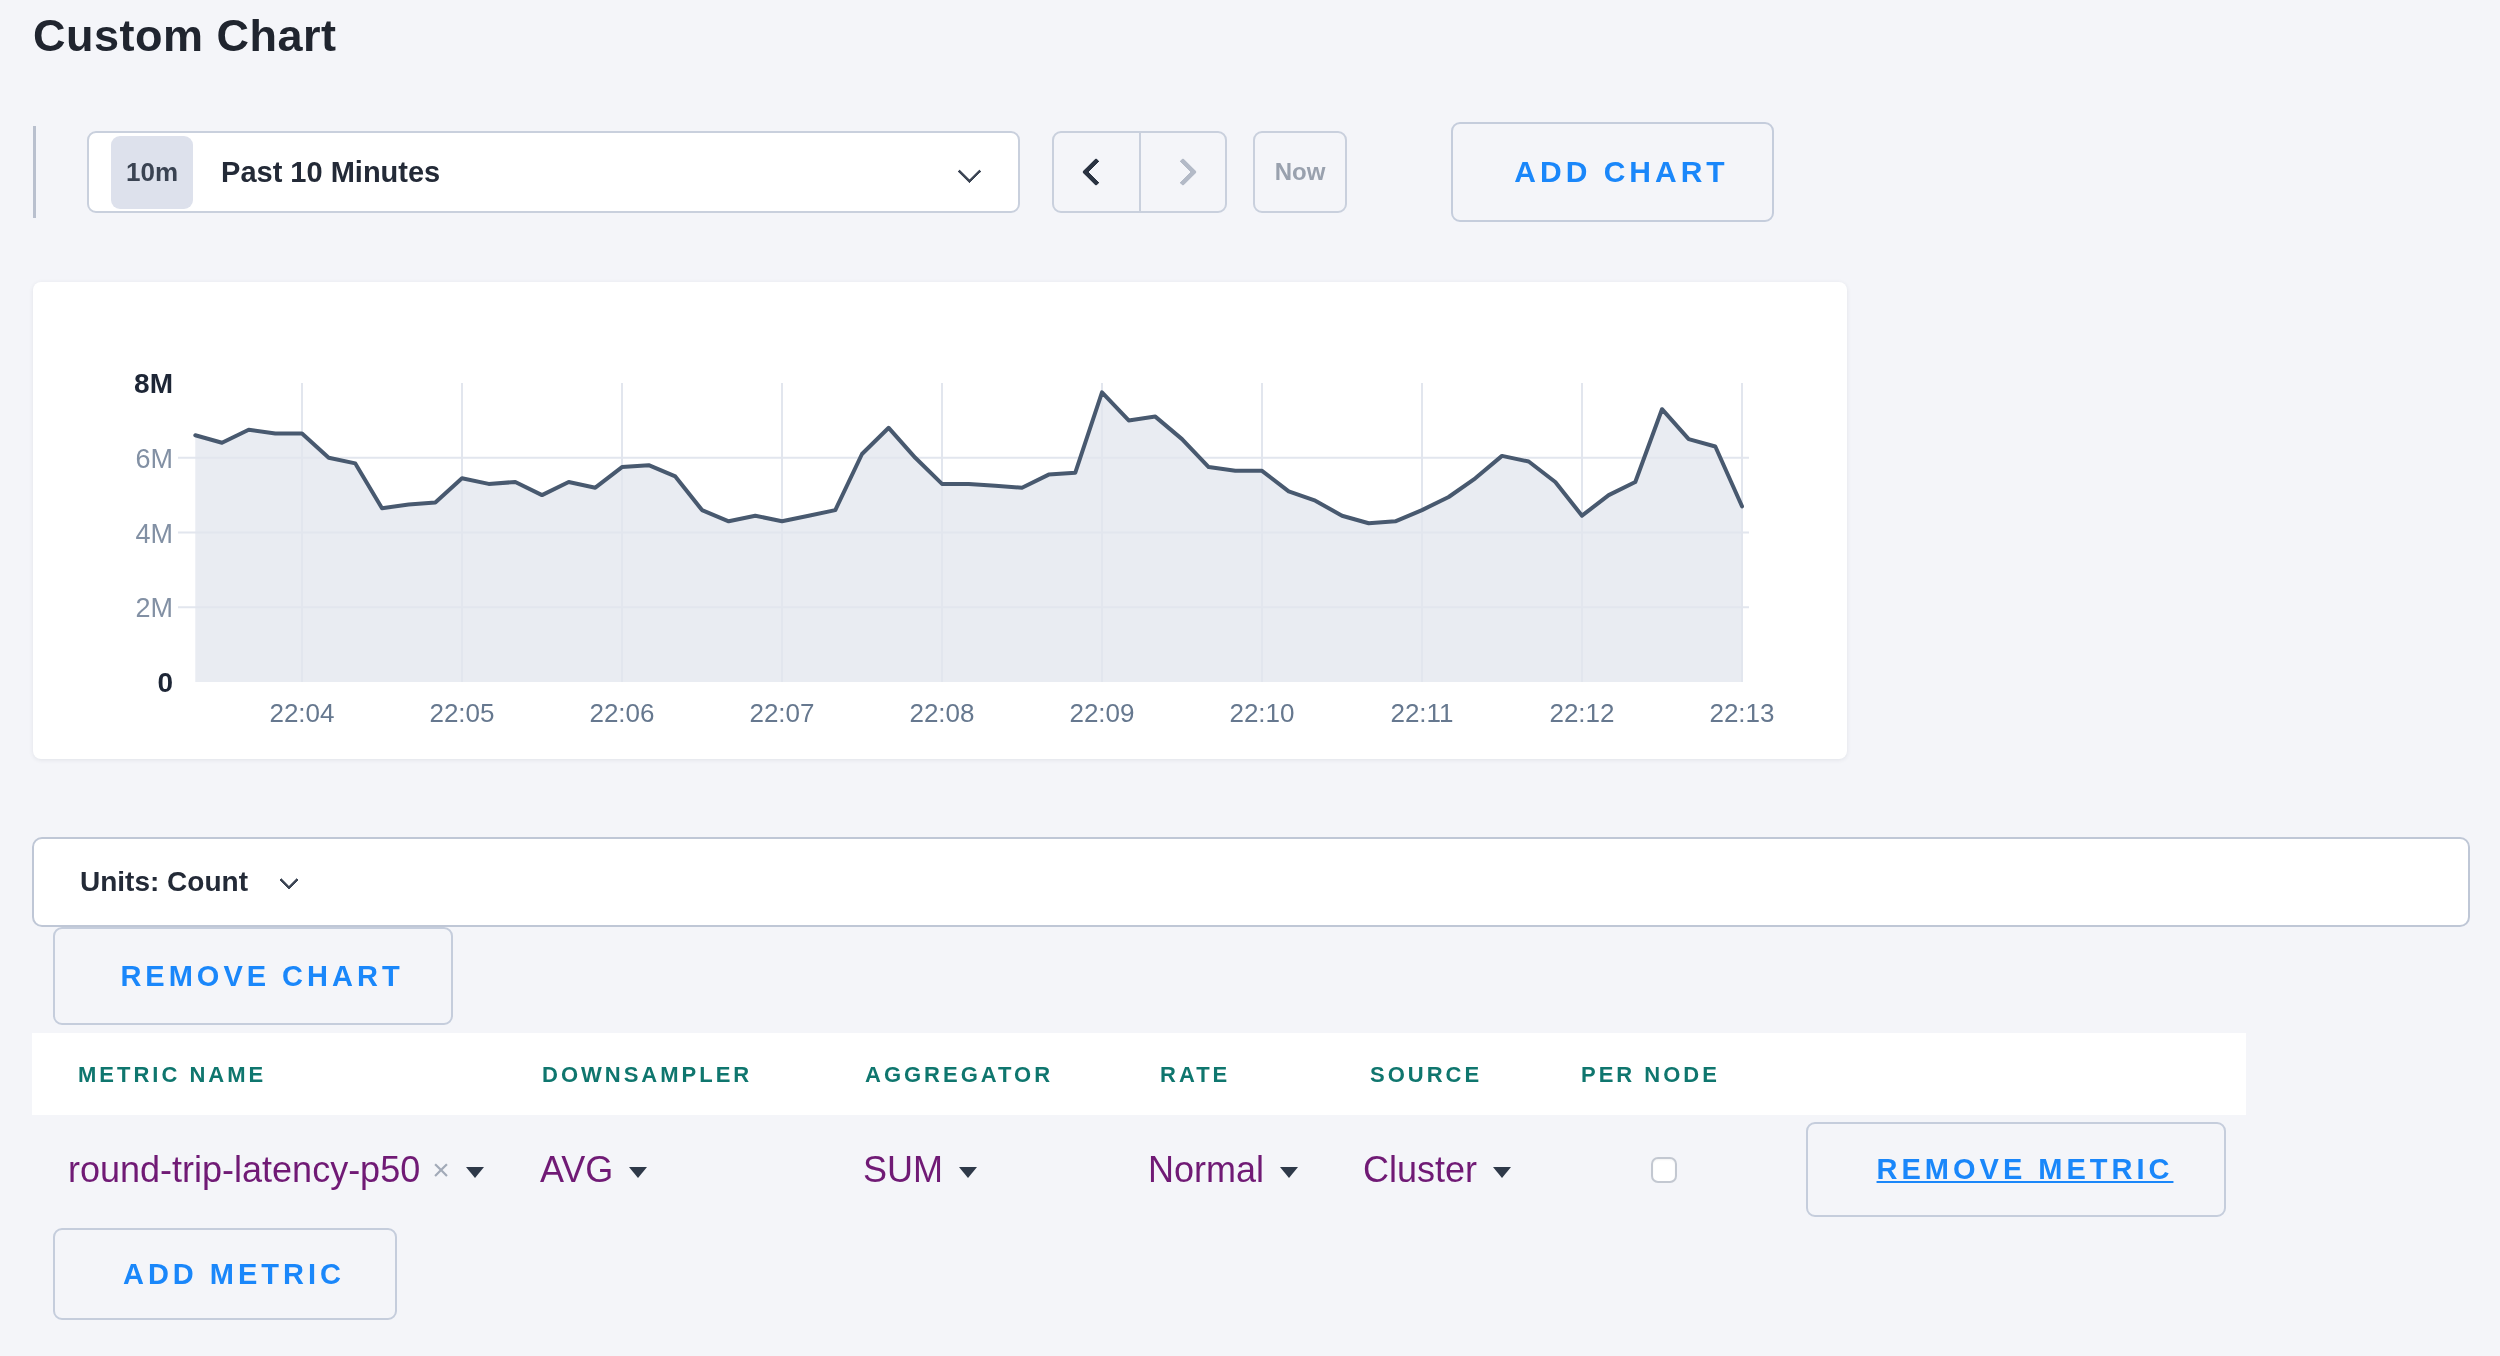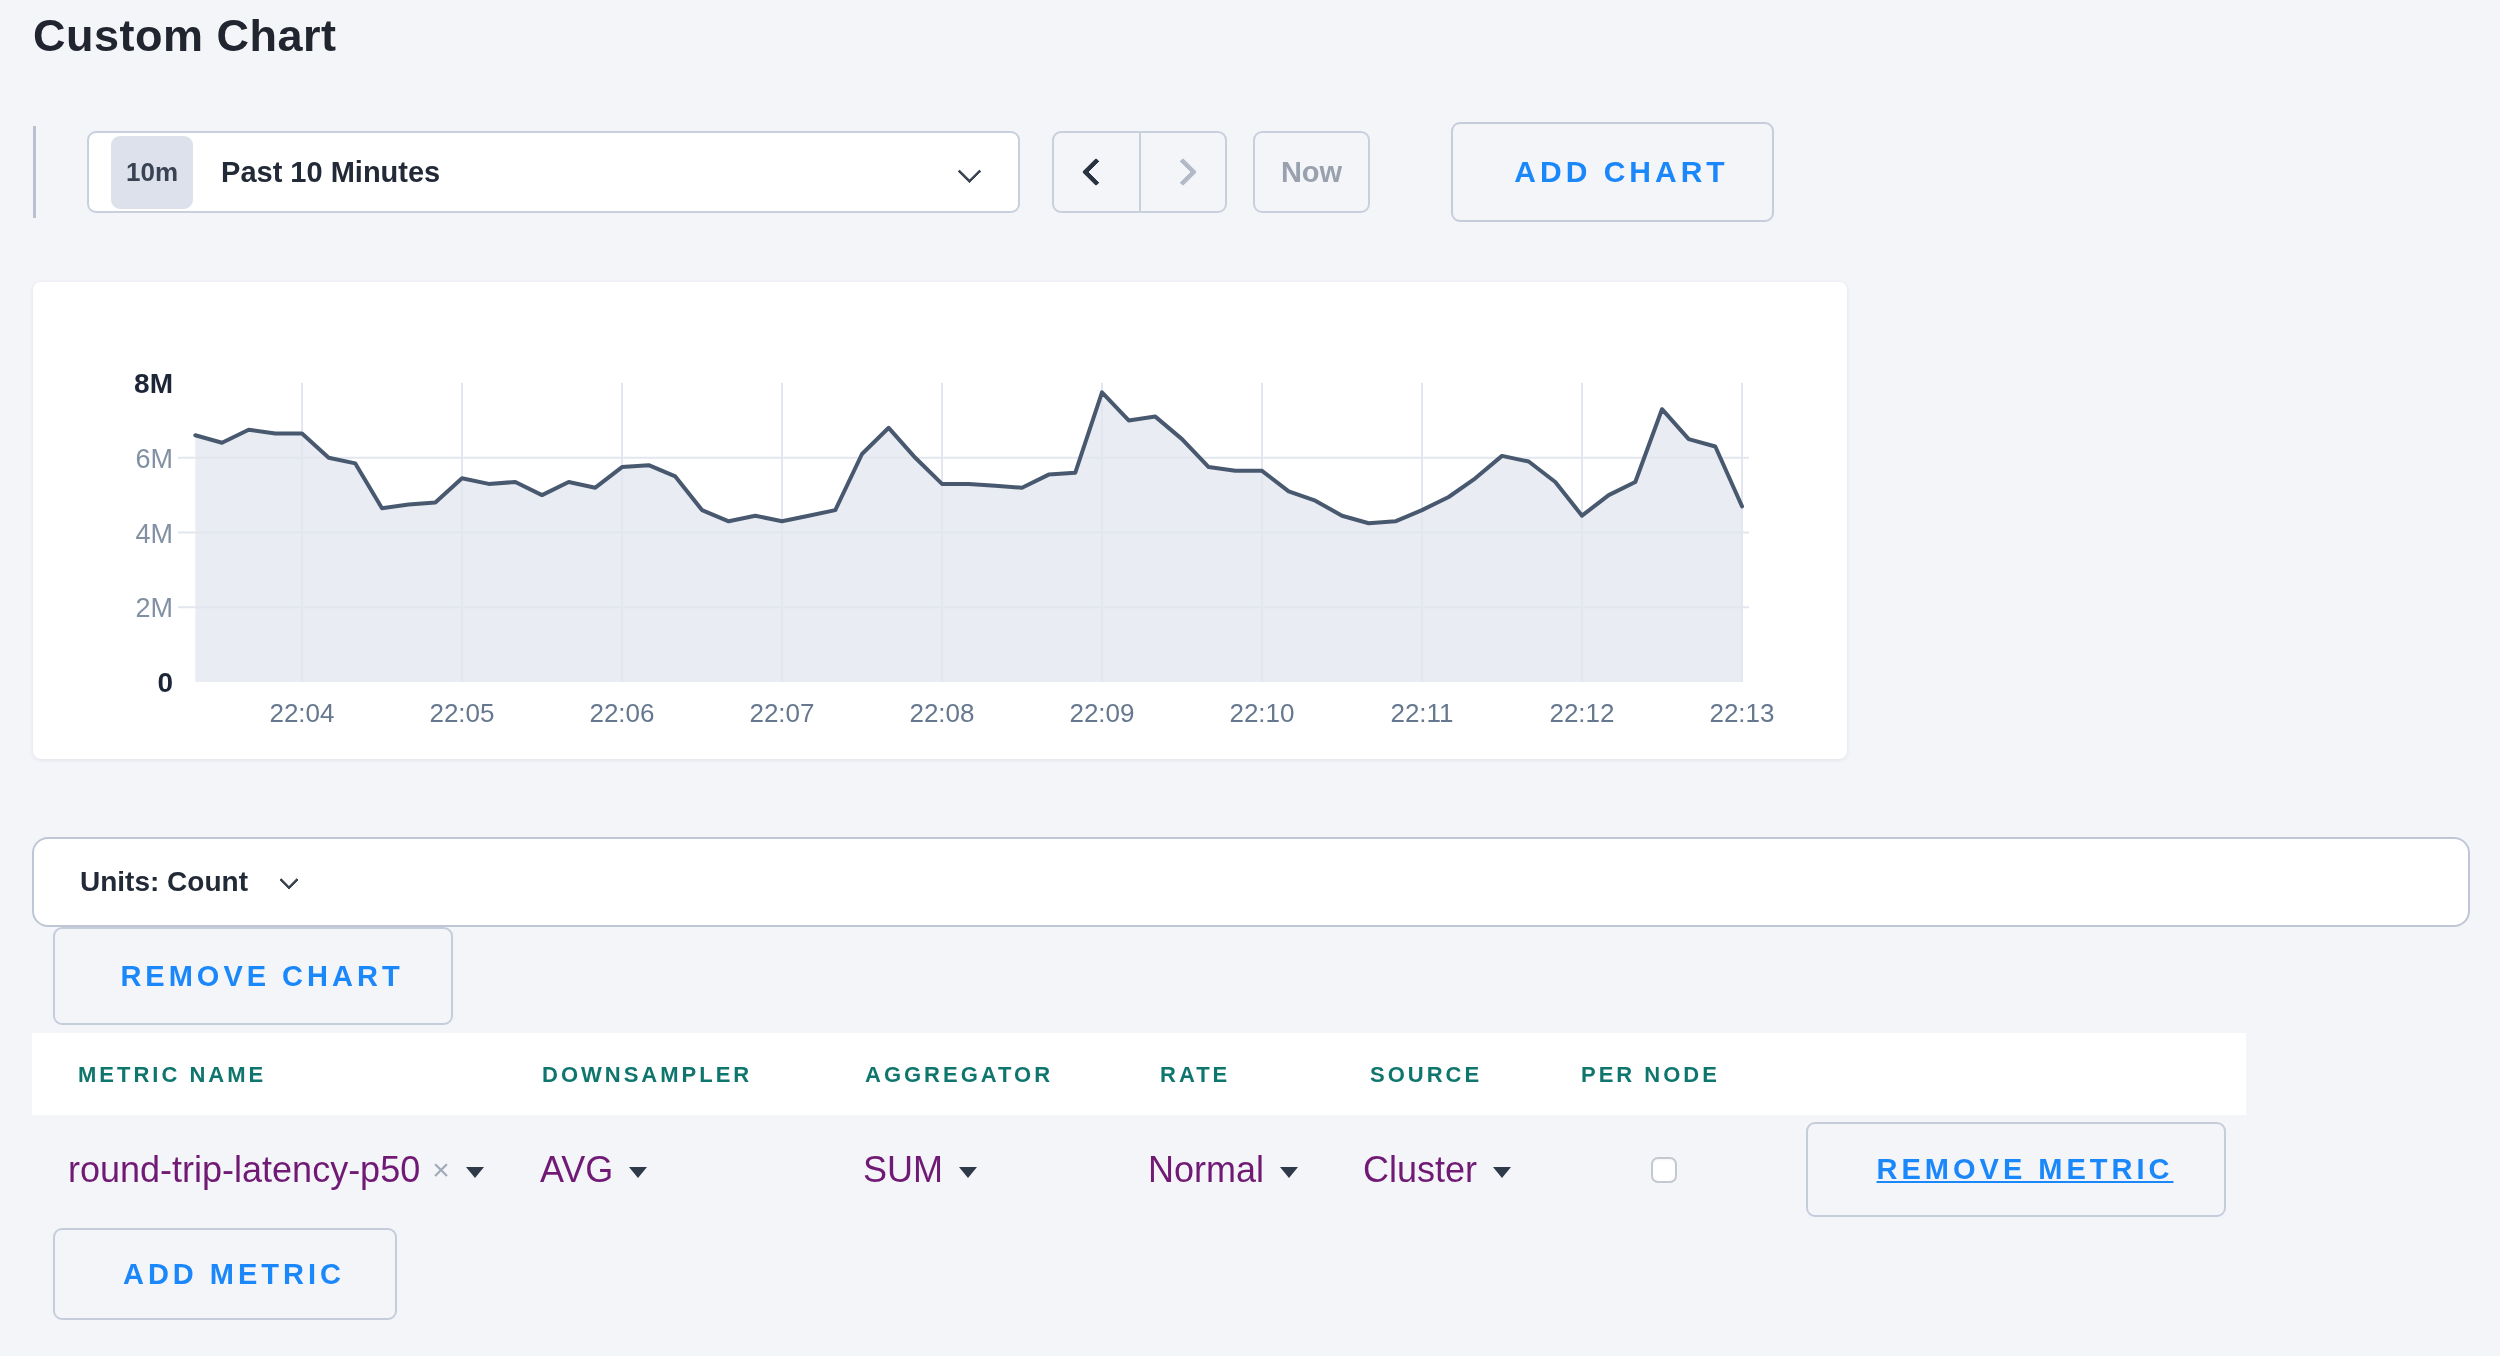--- a/index.html
+++ b/index.html
@@ -24,37 +24,37 @@
 
   .nav-group{position:absolute;left:1052px;top:131px;width:175px;height:82px;border:2px solid #c9d0dd;
              border-radius:9px;display:flex;box-sizing:border-box;overflow:hidden;}
   .nav-btn{flex:1;background:transparent;border:none;display:flex;align-items:center;justify-content:center;cursor:pointer;padding:0;}
   .nav-btn.prev{border-right:2px solid #c9d0dd;}
   .chev-left{width:20px;height:20px;border-left:5px solid #2a3342;border-bottom:5px solid #2a3342;
              transform:rotate(45deg);border-radius:2px;}
   .chev-right{width:20px;height:20px;border-left:5px solid #b3bac7;border-bottom:5px solid #b3bac7;
               transform:rotate(-135deg);border-radius:2px;}
 
-  .now-btn{position:absolute;left:1253px;top:131px;width:117px;height:82px;background:transparent;
-           border:2px solid #c9d0dd;border-radius:9px;color:#99a1ae;font-size:29px;font-weight:700;
+  .now-btn{position:absolute;left:1253px;top:131px;width:94px;height:82px;background:transparent;
+           border:2px solid #c9d0dd;border-radius:9px;color:#99a1ae;font-size:24px;font-weight:700;
            font-family:inherit;cursor:default;}
 
   .blue-btn{position:absolute;background:transparent;border:2px solid #c5cddc;border-radius:9px;
             color:#1a87fa;font-weight:700;letter-spacing:4px;font-size:29px;font-family:inherit;cursor:pointer;padding-left:24px;}
   .add-chart{left:1451px;top:122px;width:323px;height:100px;font-size:30px;}
   .remove-chart{left:53px;top:927px;width:400px;height:98px;}
   .remove-metric{left:1806px;top:0px;width:420px;height:95px;text-decoration:underline;}
   .add-metric{left:53px;top:1228px;width:344px;height:92px;}
 
   .chart-card{position:absolute;left:33px;top:282px;width:1814px;height:477px;background:#fff;
               border-radius:8px;box-shadow:0 1px 4px rgba(60,70,90,.10);}
   .chart-card svg{position:absolute;left:0;top:0;width:100%;height:100%;}
 
   .units-bar{position:absolute;left:32px;top:837px;width:2438px;height:90px;background:#fff;
-             border:2px solid #bfc7d6;border-radius:16px;display:flex;align-items:center;
+             border:2px solid #bfc7d6;border-radius:10px;display:flex;align-items:center;
              padding-left:46px;box-sizing:border-box;cursor:pointer;gap:10px;}
   .units-label{font-size:28px;font-weight:700;color:#232a37;}
 
   .table-head{position:absolute;left:32px;top:1033px;width:2214px;height:82px;background:#fff;}
   .th{position:absolute;top:29px;font-size:22px;font-weight:700;letter-spacing:3px;color:#0f766e;white-space:nowrap;}
 
   .metric-row{position:absolute;left:0;top:1122px;width:2500px;height:96px;}
   .dd{position:absolute;top:0;height:96px;display:flex;align-items:center;cursor:pointer;}
   .dd .val{font-size:36px;color:#701a75;}
   .x-glyph{font-size:30px;color:#a2aab8;margin-left:12px;cursor:pointer;}

